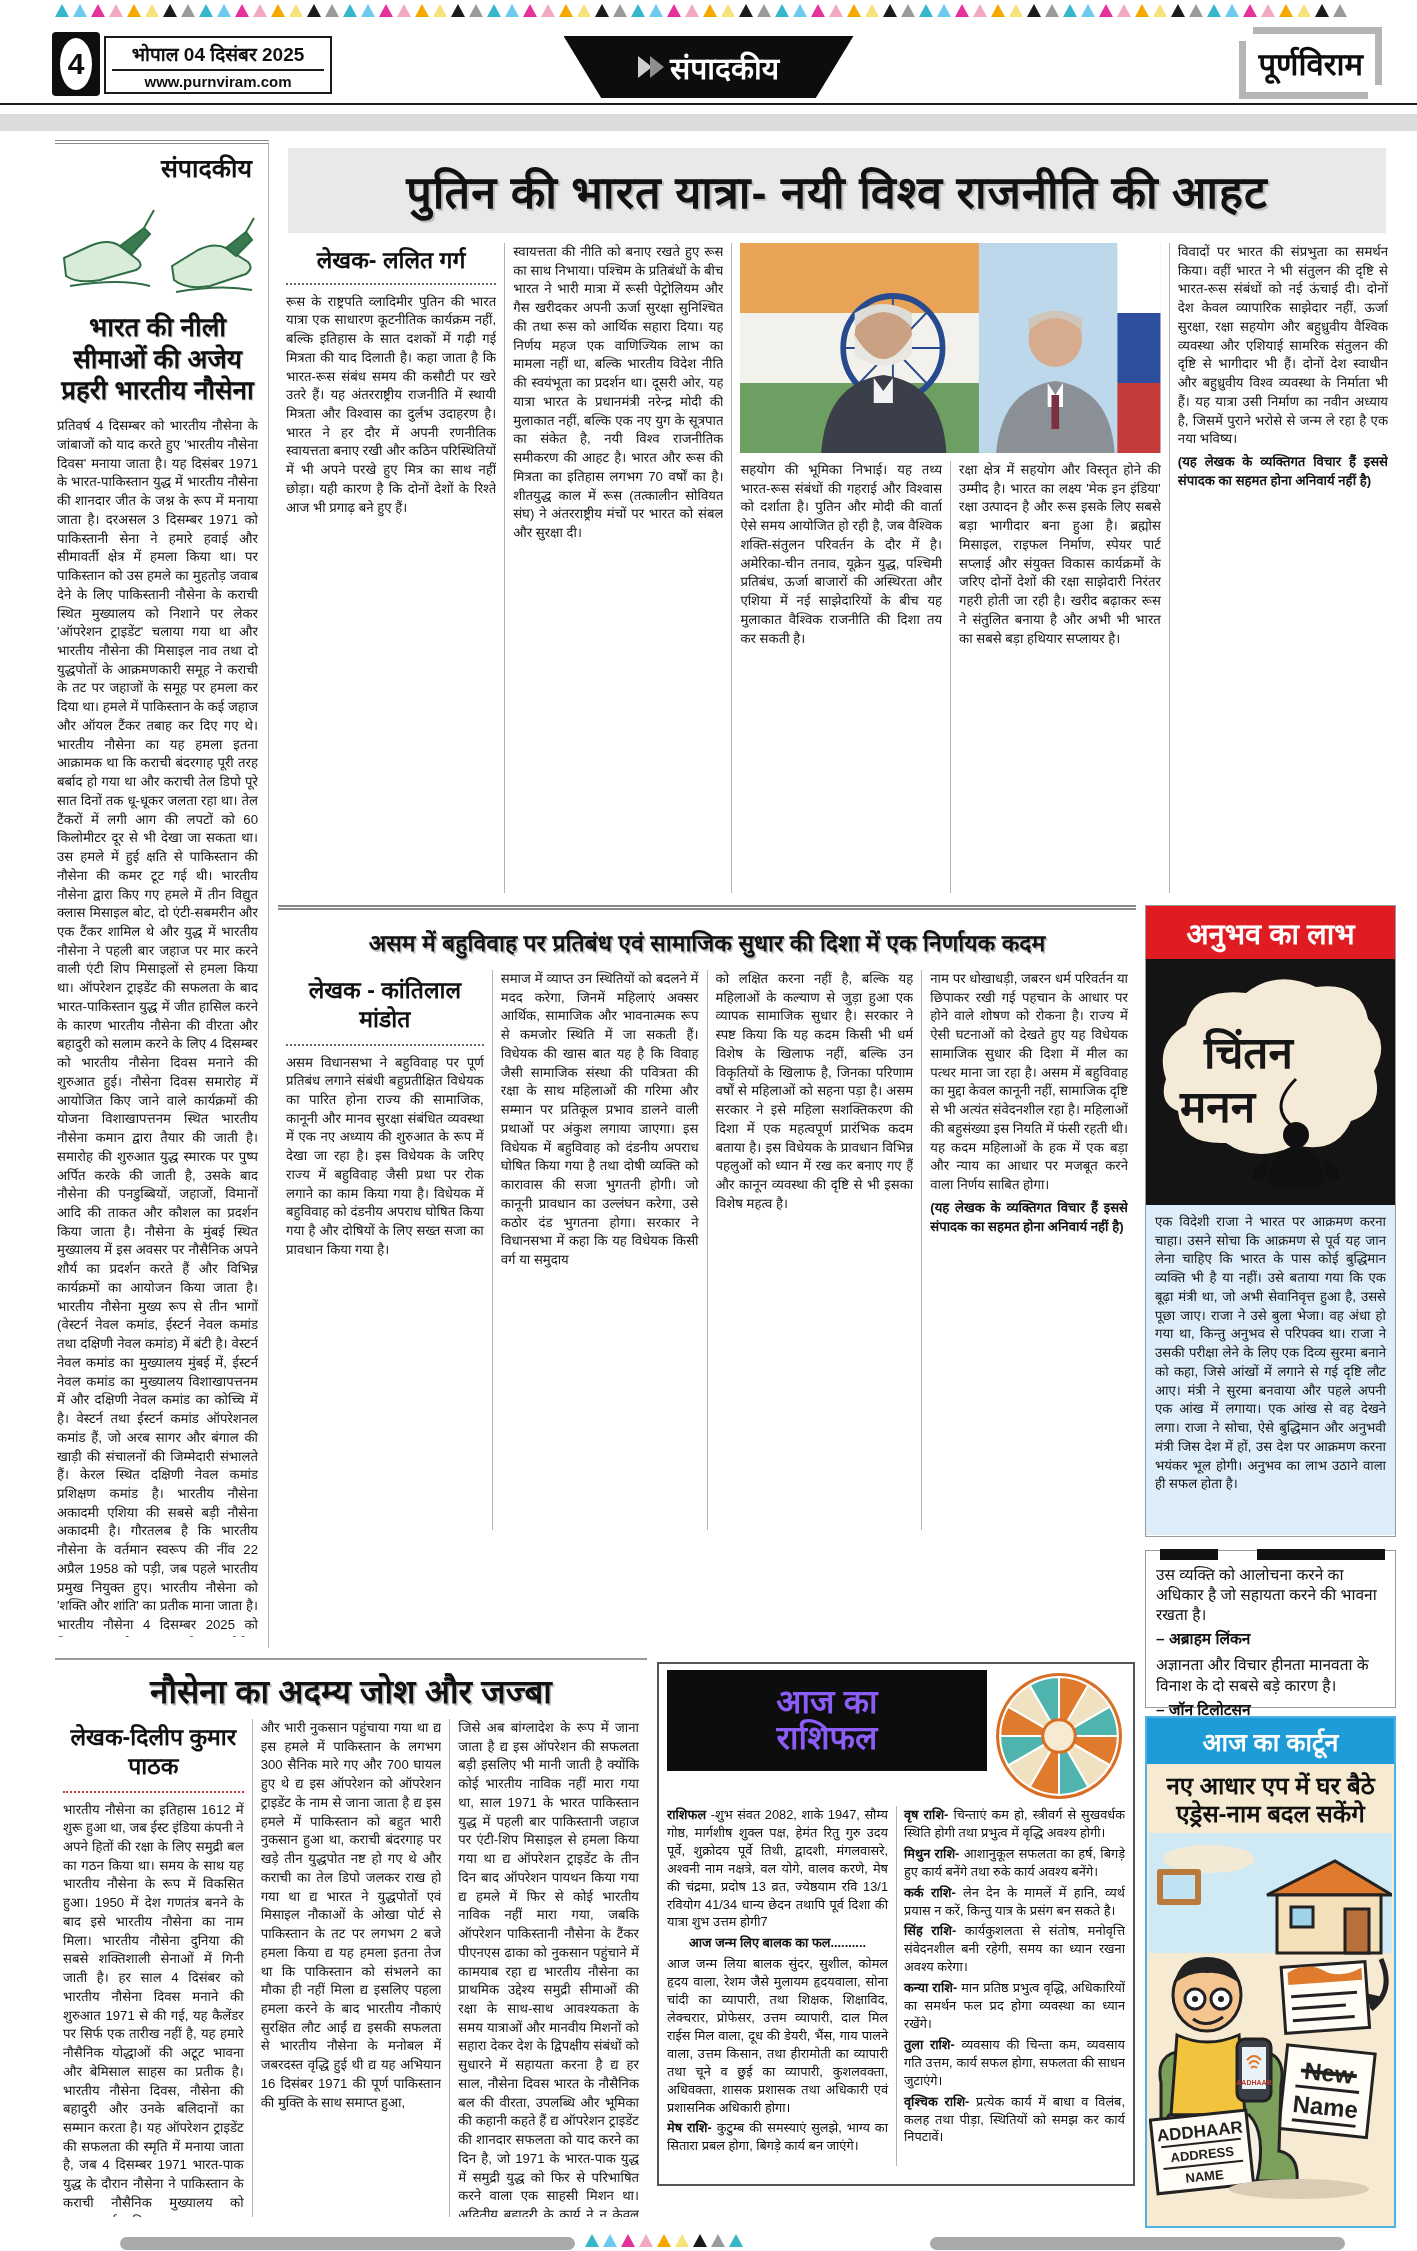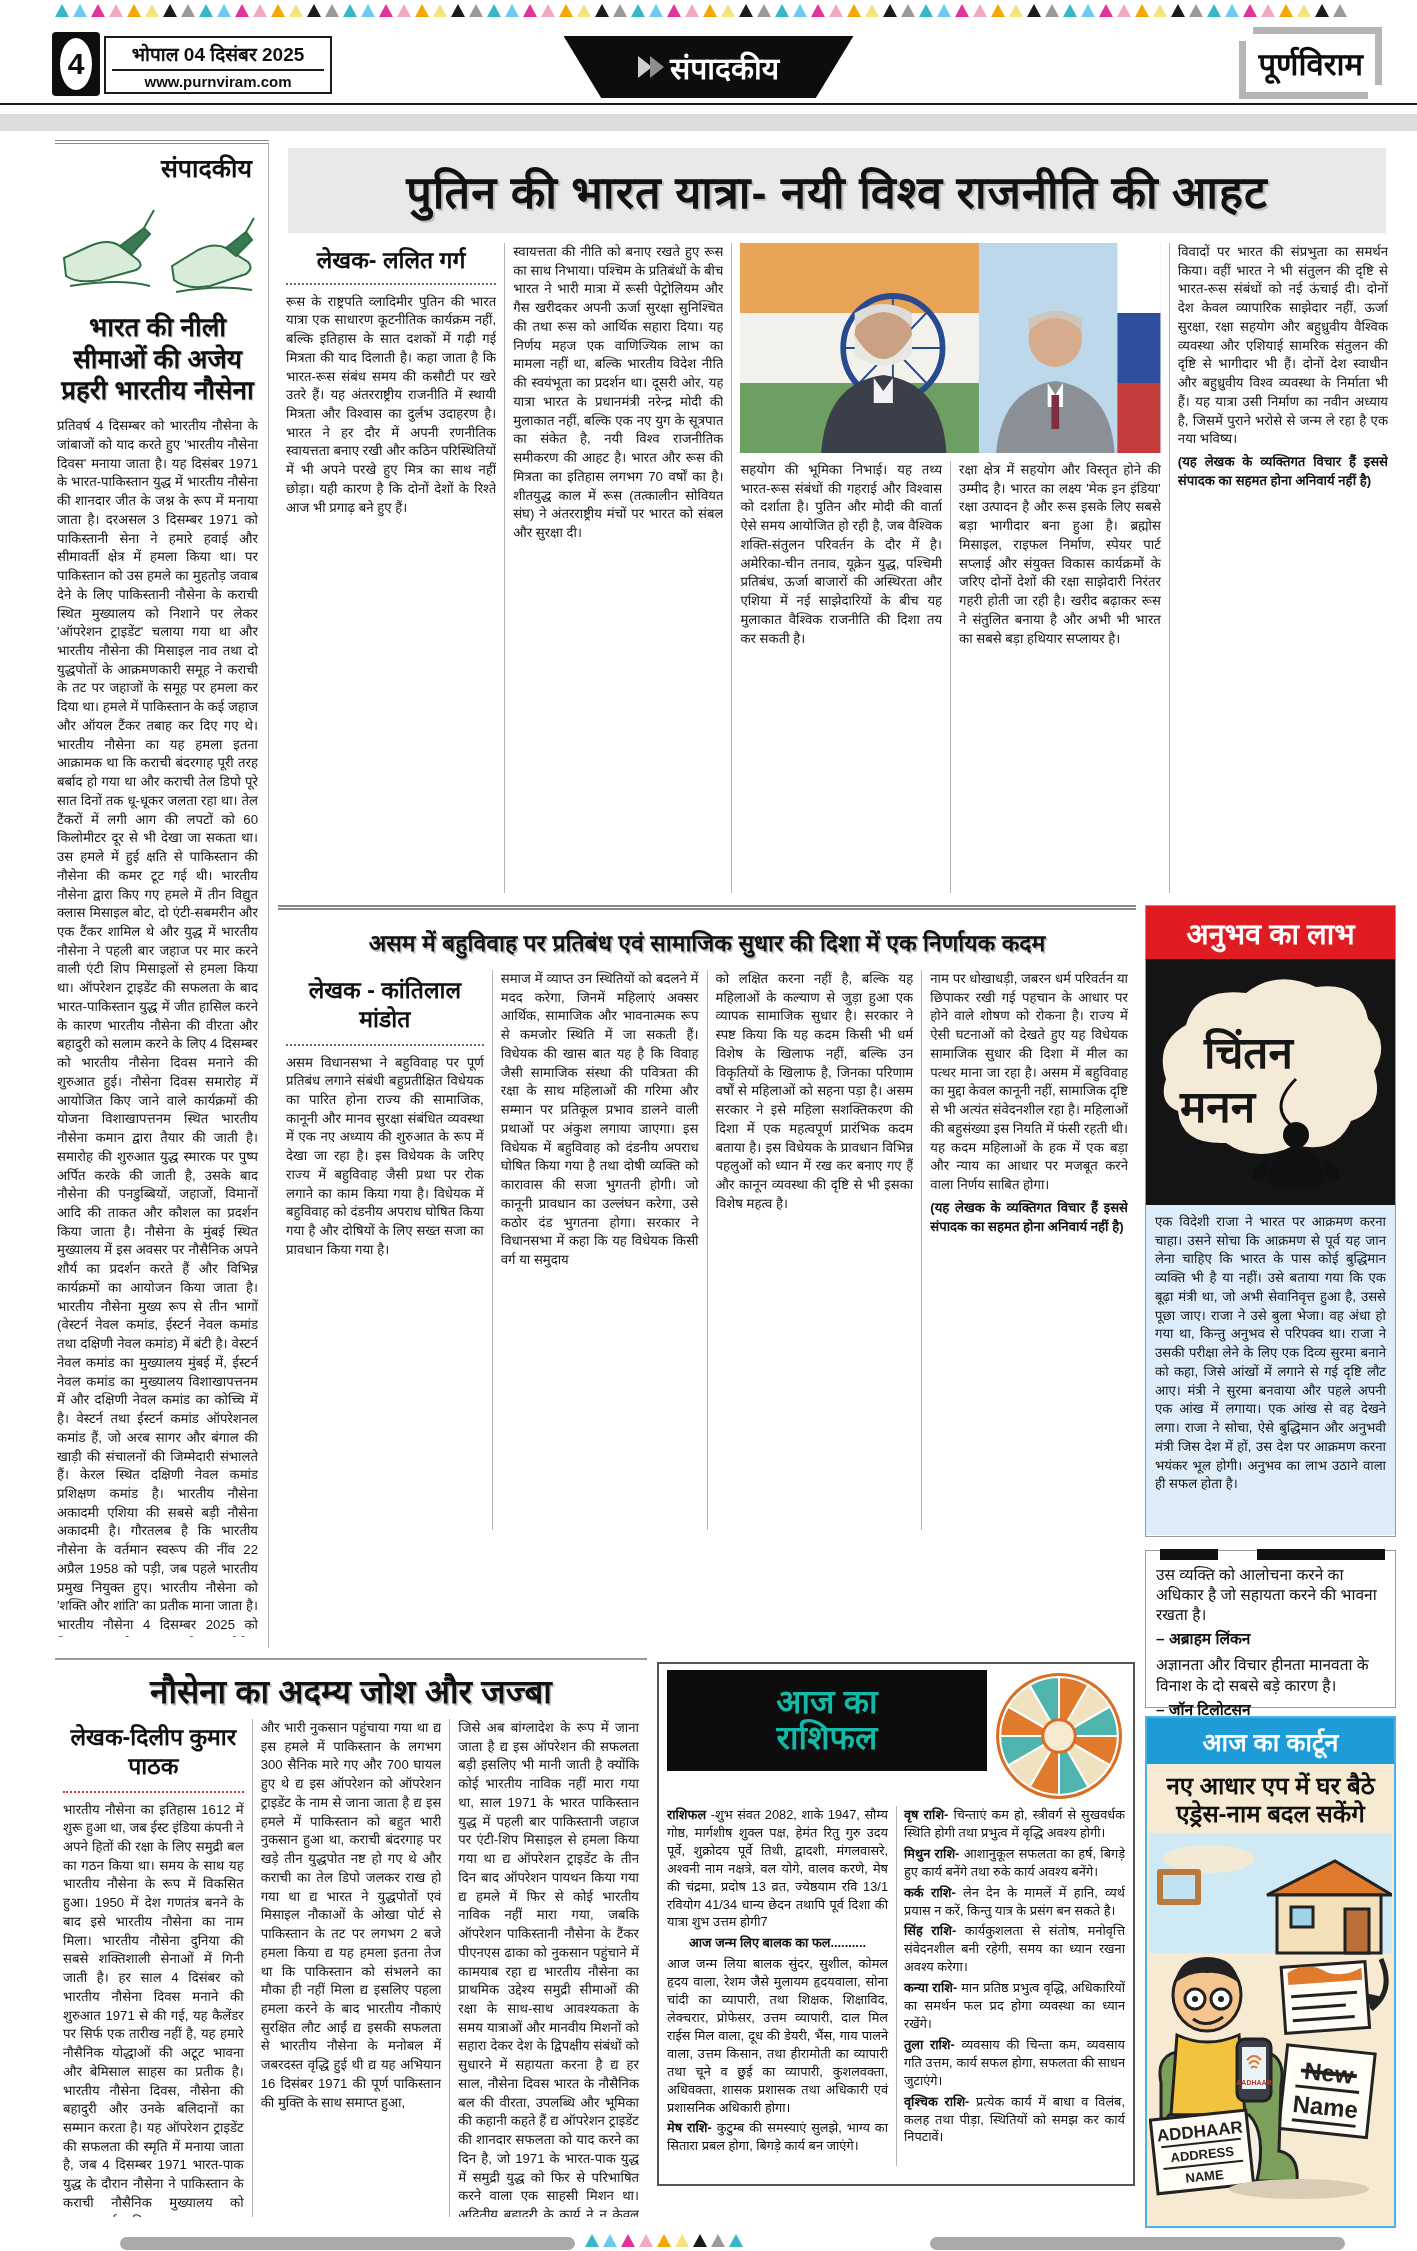--- a/index.html
+++ b/index.html
@@ -82,21 +82,21 @@
 
   
   .navy { position:absolute; left:55px; top:1658px; width:592px; height:572px; border-top:2px solid #9a9a9a; }
   .navy-headline { text-align:center; font-size:33px; font-weight:bold; padding:8px 0 6px; text-shadow:1.5px 1.5px 0 #bdbdbd; }
   .navy-cols { height:498px; }
   .byline3 { font-size:23px; font-weight:bold; text-align:center; line-height:1.25; padding:4px 0 8px; }
 
   
   .rashifal { position:absolute; left:657px; top:1662px; width:478px; height:524px; border:2px solid #555; padding:6px 8px; }
   .rash-top { display:flex; align-items:flex-start; gap:6px; margin-bottom:4px; }
-  .rash-hd { background:#0d0d0d; color:#14b8a6; font-weight:bold; font-size:33px; line-height:1.1; text-align:center; padding:14px 10px; flex:1; }
+  .rash-hd { background:#0d0d0d; color:#8b5cf6; font-weight:bold; font-size:33px; line-height:1.1; text-align:center; padding:14px 10px; flex:1; }
   .rash-body { column-count:2; column-gap:16px; column-rule:1px solid #b3b3b3; font-size:12.8px; line-height:1.4; text-align:justify; height:360px; overflow:hidden; }
   .rash-body p { margin-bottom:3px; }
   .rash-body .sign b { font-weight:bold; }
   .balak-hd { font-weight:bold; text-align:center; }
 
   
   .bot-bar { position:absolute; top:2237px; height:13px; background:#a9a9a9; border-radius:7px; }
 </style>
 </head>
 <body>

